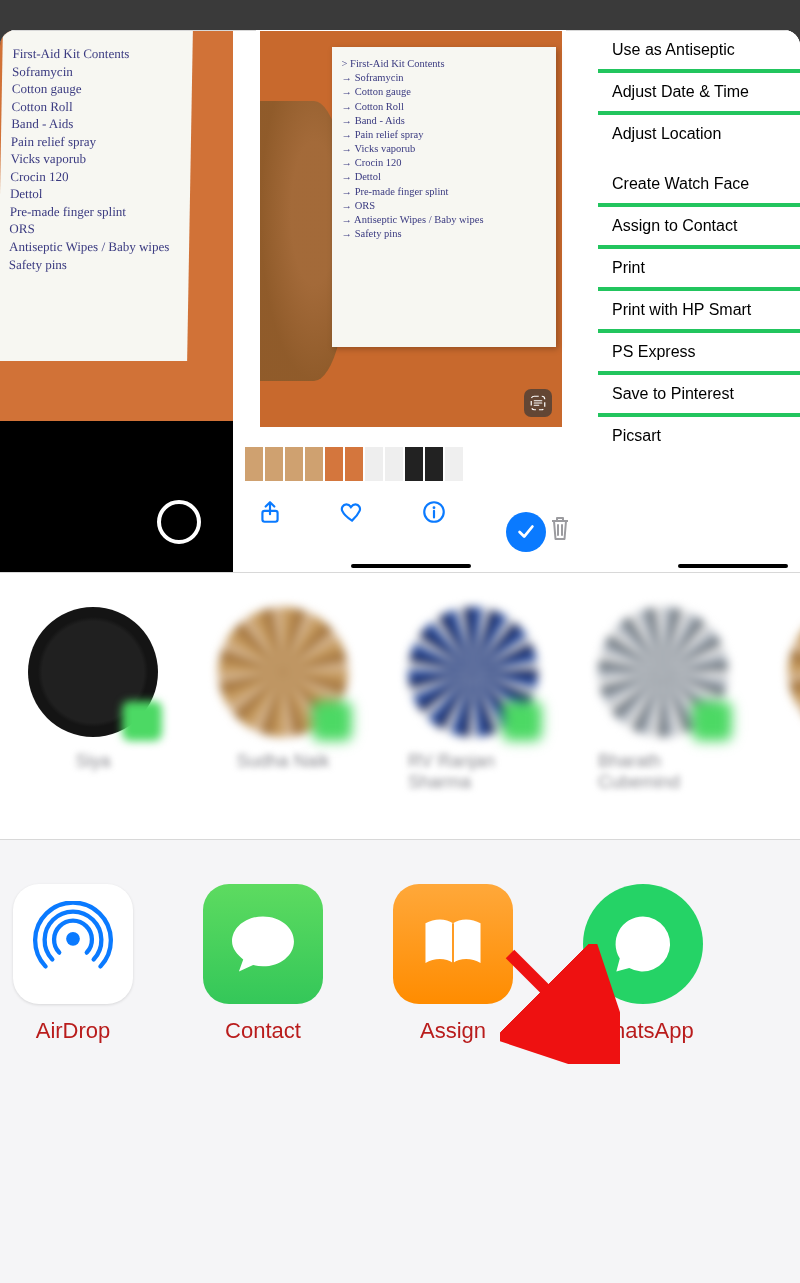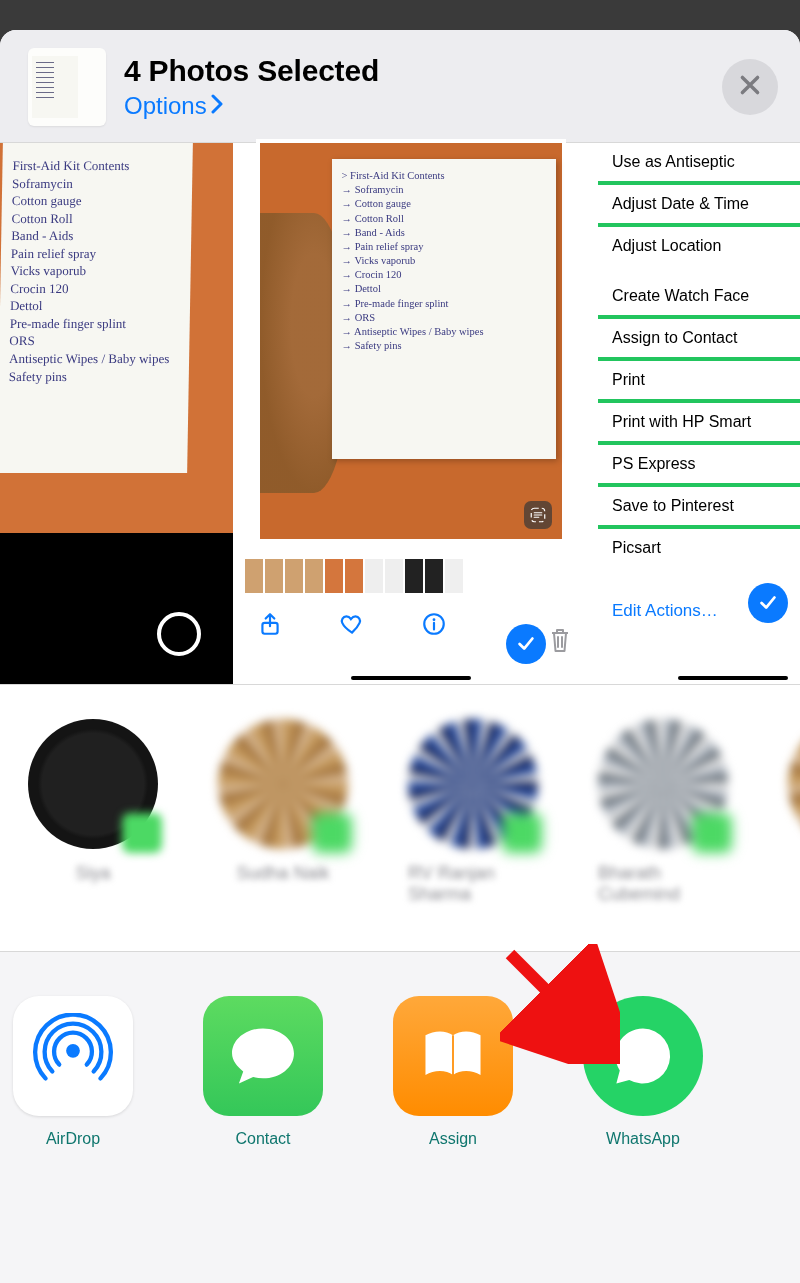--- a/index.html
+++ b/index.html
@@ -347,22 +347,22 @@
     border-radius:26px;
     display:flex; align-items:center; justify-content:center;
   }
   .ai-airdrop { background:#fff; box-shadow:0 1px 3px rgba(0,0,0,.12);}
   .ai-messages { background: linear-gradient(#5ddb60,#34c759);}
   .ai-mail { background: linear-gradient(#2f9bff,#1269ff);}
   .ai-books { background: linear-gradient(#ffa83a,#ff8c00);}
   .ai-wa { background:#25d366; border-radius:50%;}
   .app-label {
     margin-top:14px;
-    font-size:16px;
-    color:#0f766e;
+    font-size:22px;
+    color:#b91c1c;
   }
 
   
   .arrow {
     position:absolute;
     top: 944px;
     left: 500px;
     width: 120px;
     height: 120px;
     pointer-events:none;
@@ -371,43 +371,20 @@
 
   .chev { display:inline-block; }
 </style>
 </head>
 <body>
 
 <div class="backdrop"></div>
 
 <div class="sheet">
 
-  <div class="header">
-    <div class="header-thumb">
-      <div class="mini-paper"></div>
-    </div>
-    <div class="header-text">
-      <div class="header-title">4 Photos Selected</div>
-      <div class="header-options">
-        <span>Options</span>
-        <span class="chev">
-          <svg viewBox="0 0 12 20" width="12" height="20">
-              <path d="M2 2l8 8-8 8" fill="none" stroke="#0a7aff" stroke-width="3" stroke-linecap="round" stroke-linejoin="round"></path>
-            </svg>
-        </span>
-      </div>
-    </div>
-    <div class="close-btn">
-      <span>
-        <svg viewBox="0 0 24 24">
-            <path d="M5 5l14 14M19 5L5 19" stroke="#7b7b80" stroke-width="3.2" stroke-linecap="round"></path>
-          </svg>
-      </span>
-    </div>
-  </div>
 
   <div class="preview-row">
 
     <div class="left-pane">
       <div class="photo-bg-l"></div>
       <div class="paper-l"><span>First-Aid Kit Contents</span>
 <span>Soframycin</span>
 <span>Cotton gauge</span>
 <span>Cotton Roll</span>
 <span>Band - Aids</span>
@@ -504,28 +481,20 @@
       </div>
       <div class="actions-group">
         <div class="action-item">Create Watch Face</div>
         <div class="action-item">Assign to Contact</div>
         <div class="action-item">Print</div>
         <div class="action-item">Print with HP Smart</div>
         <div class="action-item">PS Express</div>
         <div class="action-item">Save to Pinterest</div>
         <div class="action-item">Picsart</div>
       </div>
-      <div class="right-bottom-row">
-        <div class="edit-actions">Edit Actions…</div>
-        <div class="check-circle check3">
-          <svg viewBox="0 0 24 24">
-              <path d="M5 12l5 5 9-11" fill="none" stroke="#fff" stroke-width="3" stroke-linecap="round" stroke-linejoin="round"></path>
-            </svg>
-        </div>
-      </div>
       <div class="home-ind2"></div>
     </div>
 
   </div>
 
   <div class="contacts">
     <div class="contact">
       <div class="pix pix1">
           <div class="badge-g"></div>
         </div>

